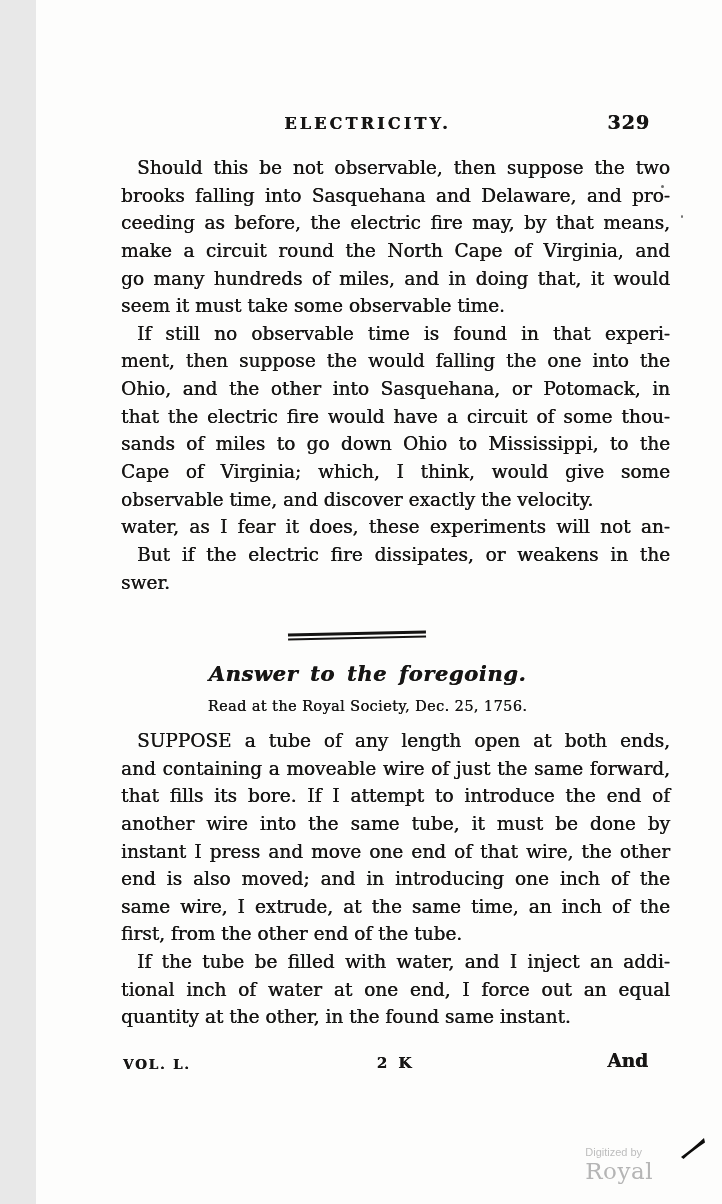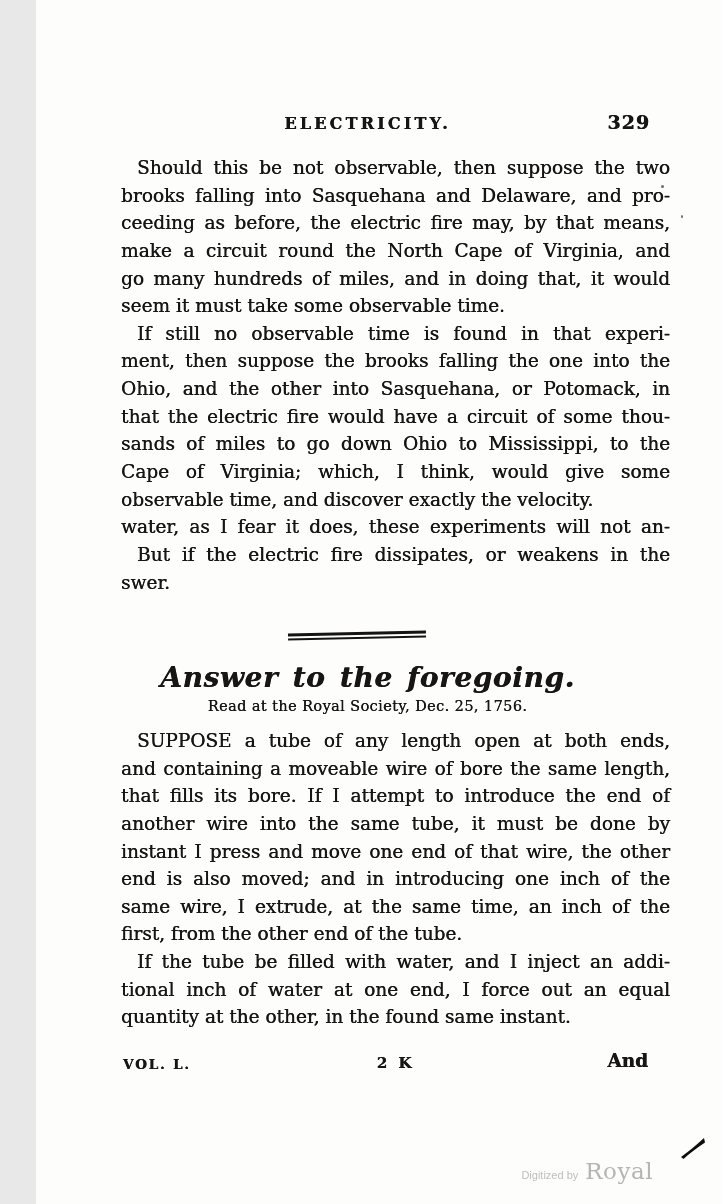--- a/index.html
+++ b/index.html
@@ -44,21 +44,21 @@
 
   
   .divider { position: absolute; left: 252px; top: 632px; width: 138px; transform: rotate(-1.2deg); }
   .divider .rule-top    { height: 2.6px; background: #151413; margin-bottom: 2.6px; }
   .divider .rule-bottom { height: 1.8px; background: #151413; }
 
   
   .section-heading { top: 661px; text-align: center; }
   .section-title {
     display: inline-block; transform: translateX(-28px);
-    font-style: italic; font-weight: 700; font-size: 28px;
+    font-style: italic; font-weight: 700; font-size: 21px;
     letter-spacing: 0.6px; word-spacing: 4px;
     text-shadow: 0.4px 0 currentColor;
   }
   .section-subtitle-row { top: 696px; text-align: center; }
   .section-subtitle {
     display: inline-block; transform: translateX(-28px);
     font-weight: 400; font-size: 14.5px; letter-spacing: 0.4px;
     text-shadow: 0.3px 0 currentColor;
   }
 
@@ -76,21 +76,21 @@
   }
   .footer-catchword {
     position: absolute; right: 22px; top: 0;
     font-weight: 700; font-size: 18.5px;
     text-shadow: 0.4px 0 currentColor;
   }
 
   
   .watermark {
     position: absolute; right: 97px; bottom: 20px;
-    display: flex; align-items: baseline; gap: 7px;
+    display: flex; align-items: baseline;  flex-direction: column;
   }
   .wm-prefix { font-family: "Liberation Sans", sans-serif; font-size: 11px; color: #bdbdbd; }
   .wm-brand  { font-family: "DejaVu Serif", serif; font-size: 23px; color: #b5b5b5; letter-spacing: 0.5px; }
 
   
   .pen-mark { position: absolute; left: 644px; top: 1137px; }
 
   
   .speck { position: absolute; width: 3px; height: 3px; background: #3a3a3a; border-radius: 50%; opacity: 0.75; }
   .speck-1 { left: 625px; top: 185px; }
@@ -110,21 +110,21 @@
     <div>
         <div class="bline first">Should this be not observable, then suppose the two</div>
         <div class="bline">brooks falling into Sasquehana and Delaware, and pro-</div>
         <div class="bline">ceeding as before, the electric fire may, by that means,</div>
         <div class="bline">make a circuit round the North Cape of Virginia, and</div>
         <div class="bline">go many hundreds of miles, and in doing that, it would</div>
         <div class="bline last">seem it must take some observable time.</div>
       </div>
     <div>
         <div class="bline first">If still no observable time is found in that experi-</div>
-        <div class="bline">ment, then suppose the brooks falling the one into the</div>
+        <div class="bline">ment, then suppose the would falling the one into the</div>
         <div class="bline">Ohio, and the other into Sasquehana, or Potomack, in</div>
         <div class="bline">that the electric fire would have a circuit of some thou-</div>
         <div class="bline">sands of miles to go down Ohio to Mississippi, to the</div>
         <div class="bline">Cape of Virginia; which, I think, would give some</div>
         <div class="bline last">observable time, and discover exactly the velocity.</div>
       </div>
     <div>
         <div class="bline">water, as I fear it does, these experiments will not an-</div>
         <div class="bline first">But if the electric fire dissipates, or weakens in the</div>
         <div class="bline last">swer.</div>
@@ -139,21 +139,21 @@
   <div class="block section-heading">
     <span class="section-title">Answer to the foregoing.</span>
   </div>
   <div class="block section-subtitle-row">
     <span class="section-subtitle">Read at the Royal Society, Dec. 25, 1756.</span>
   </div>
 
   <div class="block paragraphs-after">
     <div>
         <div class="bline first">SUPPOSE a tube of any length open at both ends,</div>
-        <div class="bline">and containing a moveable wire of bore the same length,</div>
+        <div class="bline">and containing a moveable wire of just the same forward,</div>
         <div class="bline">that fills its bore. If I attempt to introduce the end of</div>
         <div class="bline">another wire into the same tube, it must be done by</div>
         <div class="bline">instant I press and move one end of that wire, the other</div>
         <div class="bline">end is also moved; and in introducing one inch of the</div>
         <div class="bline">same wire, I extrude, at the same time, an inch of the</div>
         <div class="bline last">first, from the other end of the tube.</div>
       </div>
     <div>
         <div class="bline first">If the tube be filled with water, and I inject an addi-</div>
         <div class="bline">tional inch of water at one end, I force out an equal</div>

